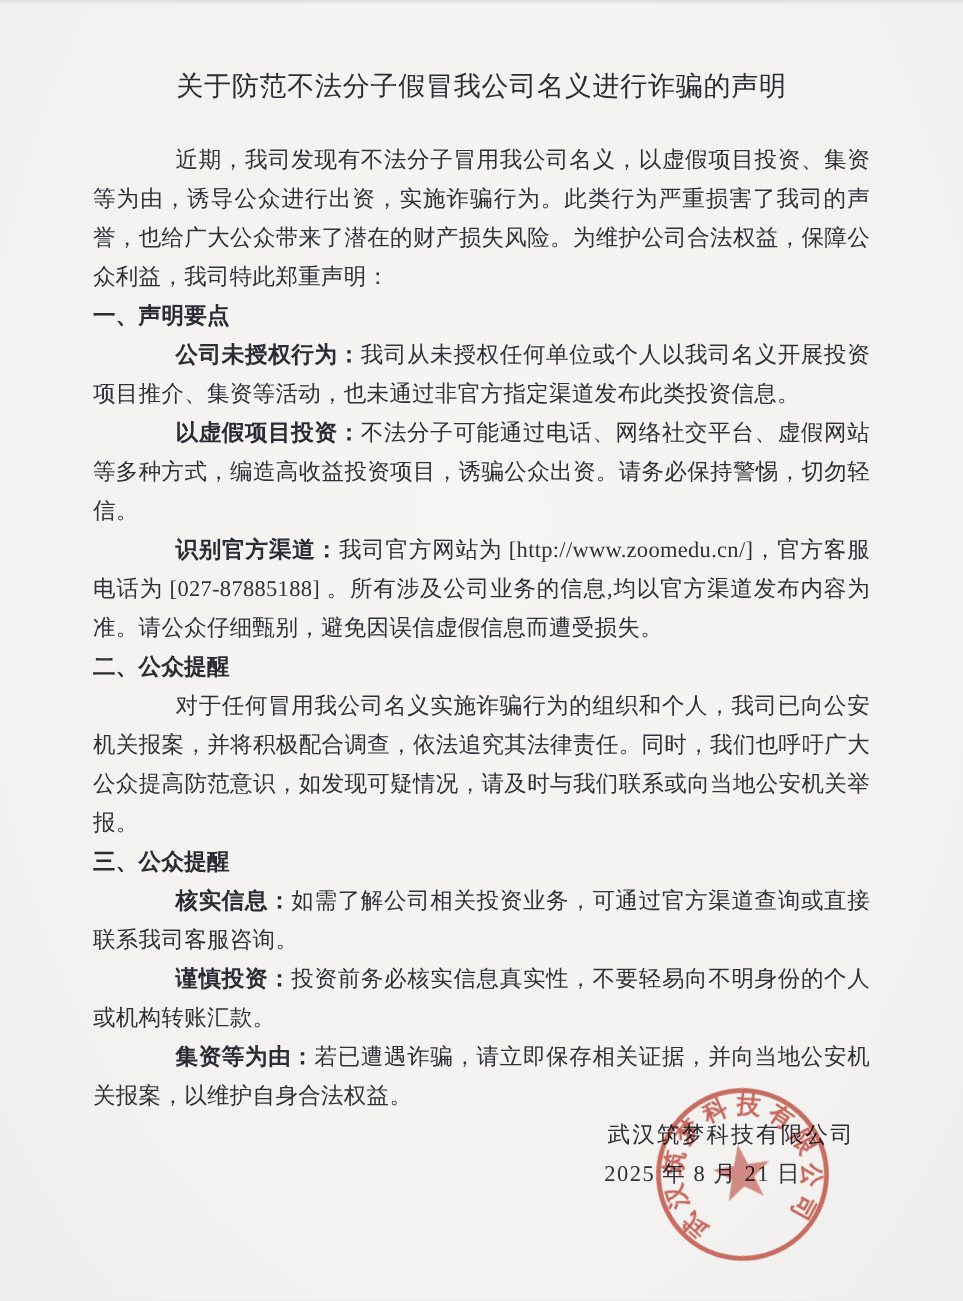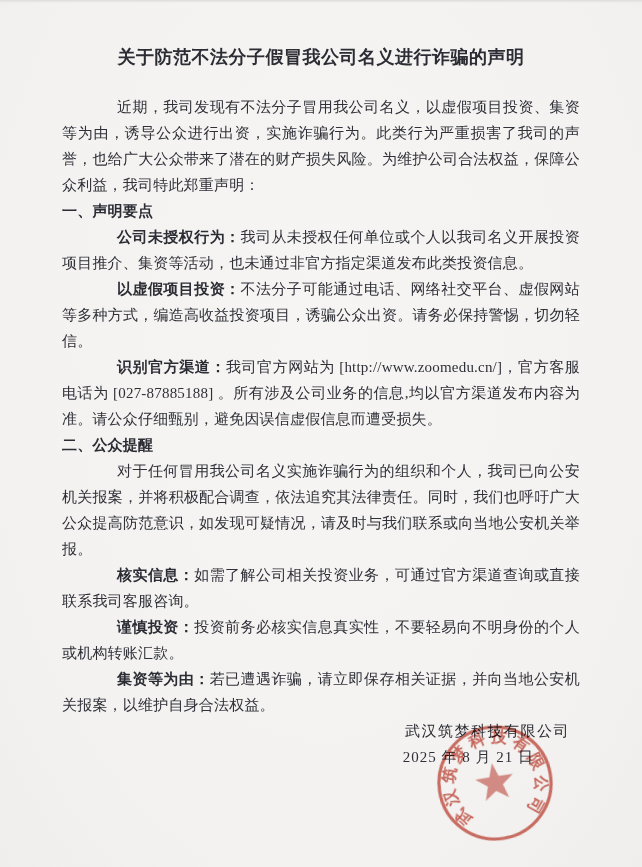--- a/index.html
+++ b/index.html
@@ -19,21 +19,21 @@
   .paper::after{ 
     content:"";position:absolute;left:0;top:0;right:0;height:3px;
     background:linear-gradient(#dddcda,transparent);
     pointer-events:none;
   }
   .doc-title{
     margin:0;
     padding:45px 62px 0 62px;
     font-family:"Liberation Sans","DejaVu Sans",sans-serif;
     font-size:18px;
-    font-weight:bold;
+    font-weight:normal;
     text-align:center;
     letter-spacing:0.5px;
     line-height:24px;
     margin-bottom:17px;
     color:#2b2c34;
   }
   .doc-body{
     padding:0 62px;
     font-size:15px;
     line-height:26px;
@@ -107,20 +107,21 @@
   <h1 class="doc-title">关于防范不法分子假冒我公司名义进行诈骗的声明</h1>
 
   <div class="doc-body" id="doc-body">
       <p class="para">近期，我司发现有不法分子冒用我公司名义，以虚假项目投资、集资等为由，诱导公众进行出资，实施诈骗行为。此类行为严重损害了我司的声誉，也给广大公众带来了潜在的财产损失风险。为维护公司合法权益，保障公众利益，我司特此郑重声明：</p>
       <p class="heading">一、声明要点</p>
       <p class="para"><b class="lbl">公司未授权行为：</b>我司从未授权任何单位或个人以我司名义开展投资项目推介、集资等活动，也未通过非官方指定渠道发布此类投资信息。</p>
       <p class="para"><b class="lbl">以虚假项目投资：</b>不法分子可能通过电话、网络社交平台、虚假网站等多种方式，编造高收益投资项目，诱骗公众出资。请务必保持警惕，切勿轻信。</p>
       <p class="para"><b class="lbl">识别官方渠道：</b>我司官方网站为 [http://www.zoomedu.cn/]，官方客服电话为 [027-87885188] 。所有涉及公司业务的信息,均以官方渠道发布内容为准。请公众仔细甄别，避免因误信虚假信息而遭受损失。</p>
       <p class="heading">二、公众提醒</p>
       <p class="para">对于任何冒用我公司名义实施诈骗行为的组织和个人，我司已向公安机关报案，并将积极配合调查，依法追究其法律责任。同时，我们也呼吁广大公众提高防范意识，如发现可疑情况，请及时与我们联系或向当地公安机关举报。</p>
+      <p class="heading">三、公众提醒</p>
       <p class="para"><b class="lbl">核实信息：</b>如需了解公司相关投资业务，可通过官方渠道查询或直接联系我司客服咨询。</p>
       <p class="para"><b class="lbl">谨慎投资：</b>投资前务必核实信息真实性，不要轻易向不明身份的个人或机构转账汇款。</p>
       <p class="para"><b class="lbl">集资等为由：</b>若已遭遇诈骗，请立即保存相关证据，并向当地公安机关报案，以维护自身合法权益。</p>
     </div>
 
   <div class="signature">
     <div class="sig-company">武汉筑梦科技有限公司</div>
     <div class="sig-date">2025 年 8 月 21 日</div>
   </div>
 

